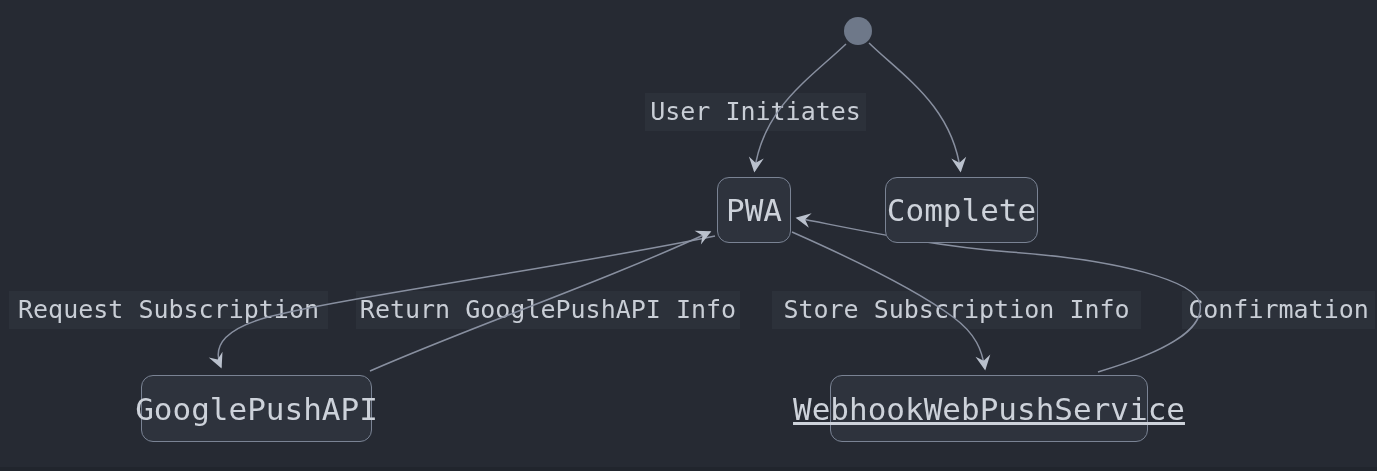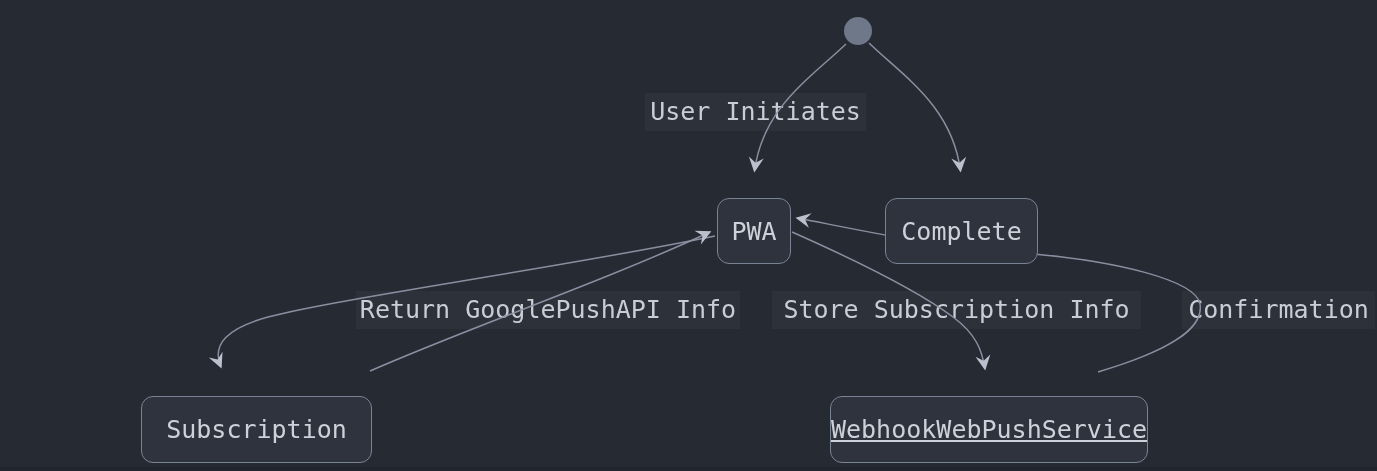--- a/index.html
+++ b/index.html
@@ -33,45 +33,45 @@
     white-space: nowrap;
   }
   .state-node {
     position: absolute;
     z-index: 3;
     box-sizing: border-box;
     background: #2e333d;
     border: 1.5px solid #7a8394;
     border-radius: 12px;
     color: #cdd2da;
-    font-size: 25px;
+    font-size: 31px;
     display: flex;
     align-items: center;
     justify-content: center;
     white-space: nowrap;
-    margin-top: 21px;
   }
   .bottom-edge {
     position: absolute;
     left: 0;
     bottom: 0;
     width: 100%;
     height: 4px;
     background: #21252d;
     z-index: 0;
   }
 </style>
 </head>
 <body>
 
 <div class="canvas">
 
   <div class="bottom-edge"></div>
 
   <div class="edge-label" style="left:645px; top:93px;  width:221px;">User Initiates</div>
+  <div class="edge-label" style="left:9px;   top:291px; width:319px;">Request Subscription</div>
   <div class="edge-label" style="left:356px; top:291px; width:384px;">Return GooglePushAPI Info</div>
   <div class="edge-label" style="left:772px; top:291px; width:369px;">Store Subscription Info</div>
   <div class="edge-label" style="left:1174px; top:291px; width:193px;margin-left:8px;">Confirmation</div>
 
   <svg class="edges-layer" width="1377" height="471" viewBox="0 0 1377 471">
     <defs>
       <marker id="arrowbarb" viewBox="0 0 12 12" refX="10" refY="6" markerWidth="12" markerHeight="12" orient="auto-start-reverse">
         <path d="M1,1 L11,6 L1,11 L4.5,6 Z" fill="#bac1cd"></path>
       </marker>
     </defs>
@@ -81,16 +81,16 @@
       <path d="M 715 236 C 570 266, 335 299, 268 317 C 228 328, 211 344, 221 367" marker-end="url(#arrowbarb)"></path>
       <path d="M 370 371 C 470 327, 600 283, 710 232" marker-end="url(#arrowbarb)"></path>
       <path d="M 792 232 C 862 263, 922 294, 953 317 C 976 334, 982 350, 985 369" marker-end="url(#arrowbarb)"></path>
       <path d="M 1098 372 C 1172 350, 1204 328, 1200 304 C 1196 281, 1120 260, 1010 252 C 930 246, 850 228, 797 218" marker-end="url(#arrowbarb)"></path>
     </g>
     <circle cx="858" cy="31" r="14" fill="#6e7889"></circle>
   </svg>
 
   <div class="state-node" style="left:717px; top:177px; width:74px;  height:66px;">PWA</div>
   <div class="state-node" style="left:885px; top:177px; width:153px; height:66px;">Complete</div>
-  <div class="state-node" style="left:141px; top:375px; width:231px; height:67px;">Subscription</div>
+  <div class="state-node" style="left:141px; top:375px; width:231px; height:67px;">GooglePushAPI</div>
   <div class="state-node" style="left:830px; top:375px; width:318px; height:67px;text-decoration:underline;">WebhookWebPushService</div>
 
 </div>
 
 </body></html>

